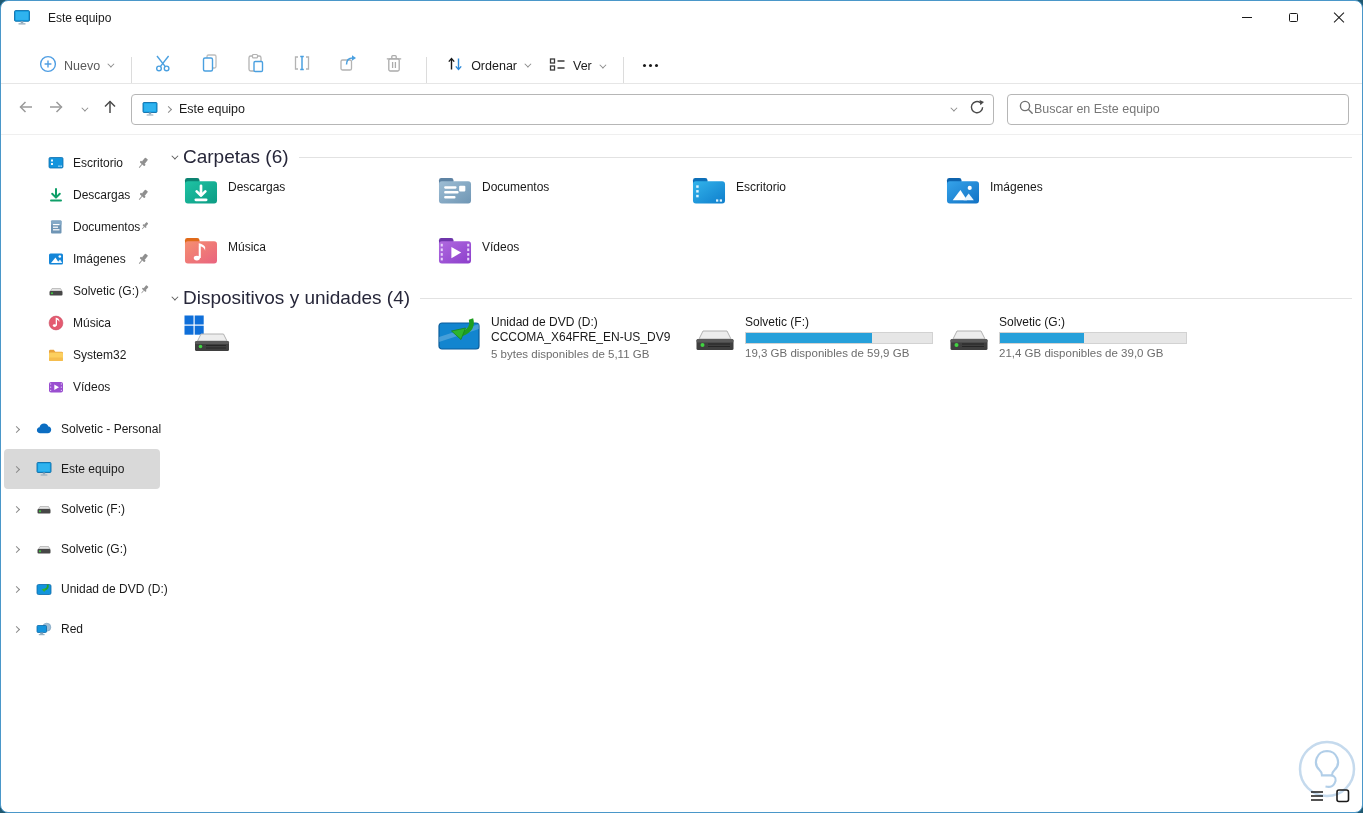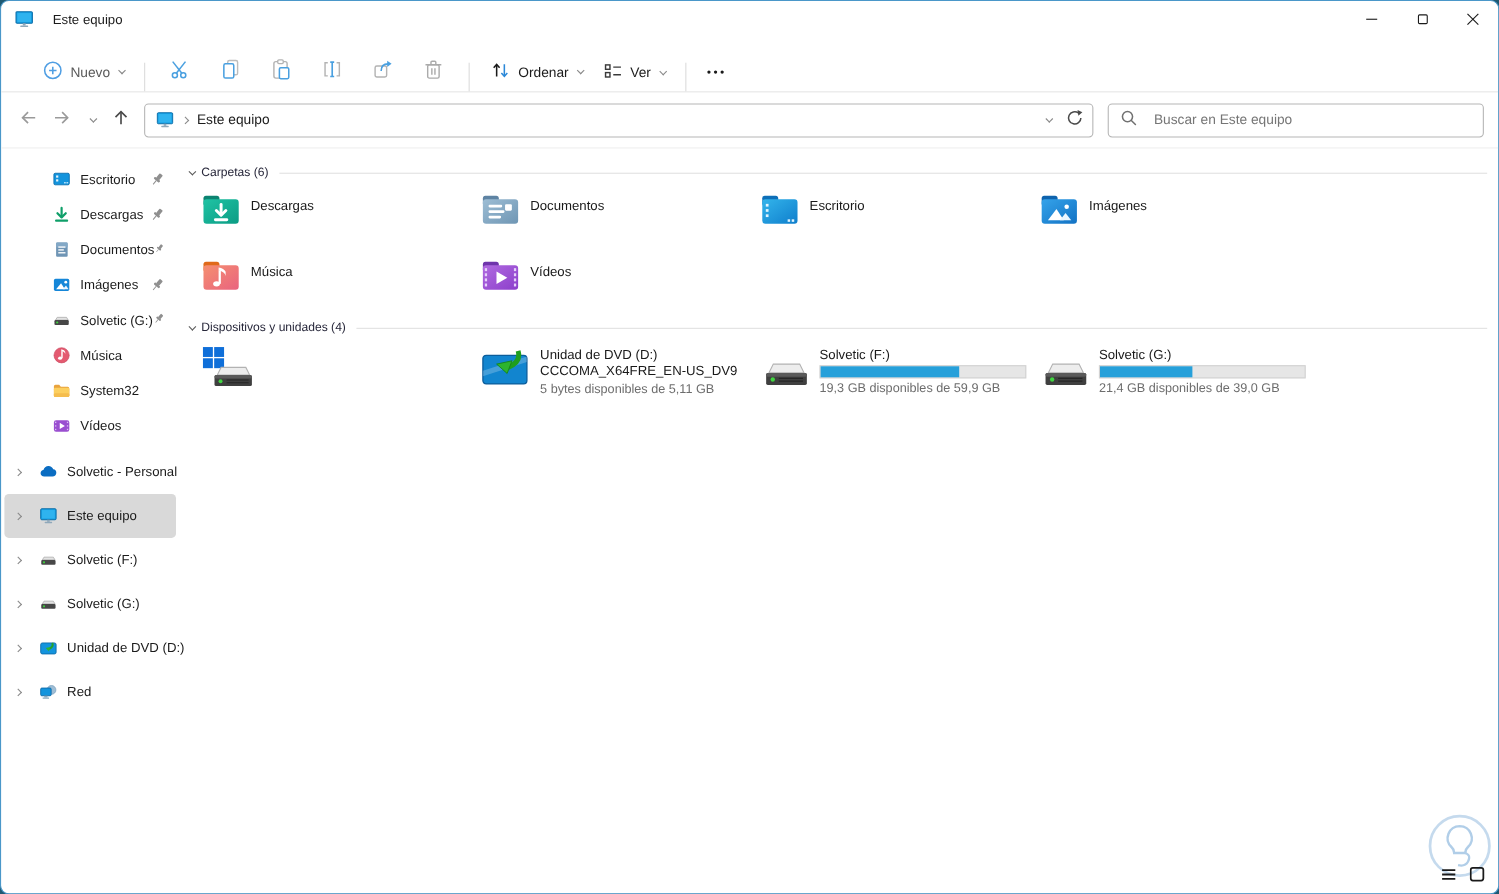--- a/index.html
+++ b/index.html
@@ -32,37 +32,37 @@
   .dots{display:flex;gap:3px}
   .dots i{width:3px;height:3px;border-radius:50%;background:#1a1a1a}
 
   
   .navrow{height:51px;flex:0 0 auto;display:flex;align-items:center;padding:0 13px 0 10px;border-bottom:1px solid #efefef}
   .navbtn{width:30px;height:30px;display:flex;align-items:center;justify-content:center;border-radius:4px}
   .addrbar{height:31px;flex:1;border:1px solid #b6b6b6;border-radius:4px;display:flex;align-items:center;padding:0 8px 0 10px;margin:0 13px 0 6px;background:#fff}
   .addr-crumb{display:flex;align-items:center;gap:8px;font-size:12.5px;color:#1b1b1b}
   .addr-right{margin-left:auto;display:flex;align-items:center;gap:14px}
   .searchbar{height:31px;width:342px;flex:0 0 auto;border:1px solid #b6b6b6;border-radius:4px;display:flex;align-items:center;padding:0 10px;background:#fff}
-  .searchbar input{border:none;outline:none;flex:1;font-size:12.5px;color:#4c1d95;margin-left:15px;font-family:inherit;background:transparent}
+  .searchbar input{border:none;outline:none;flex:1;font-size:12.5px;color:#4c1d95;margin-left:0;font-family:inherit;background:transparent}
   .searchbar input::placeholder{color:#767676}
 
   
   .bodyrow{flex:1;display:flex;min-height:0}
   .sidebar{width:162px;flex:0 0 auto;padding-top:12px}
   .srow{height:32px;display:flex;align-items:center;padding-left:10px;font-size:12px;color:#1b1b1b;border-radius:4px;margin:0 3px;white-space:nowrap}
   .srow.tree{height:40px}
   .srow.sel{background:#d9d9d9}
   .chev-slot{width:22px;flex:0 0 auto;display:flex;align-items:center}
   .indent{width:12px;flex:0 0 auto}
   .sicon{width:16px;height:16px;flex:0 0 auto;margin-right:9px}
   .pin{margin-left:auto;margin-right:10px;width:14px;height:14px}
 
   
   .content{flex:1;position:relative;overflow:hidden}
-  .sechdr{position:absolute;left:8px;right:10px;display:flex;align-items:center;font-size:11px;color:#27273a;height:20px}
+  .sechdr{position:absolute;left:8px;right:10px;display:flex;align-items:center;font-size:19px;color:#27273a;height:20px}
   .sechdr .label{margin-left:7px}
   .sechdr .rule{flex:1;height:1px;background:#e2e2e2;margin-left:10px}
   .tile{position:absolute;display:flex;gap:9px;width:244px}
   .tile .fname{font-size:12px;color:#191919;padding-top:5px}
   .dtile{position:absolute;display:flex;gap:6px;width:252px}
   .dico{width:48px;height:40px;flex:0 0 auto}
   .dinfo{display:flex;flex-direction:column}
   .dname{font-size:12px;color:#191919;line-height:15px}
   .dbar{width:188px;height:12px;background:#e6e6e6;border:1px solid #d2d2d2;margin-top:2px}
   .dfill{height:100%;background:#26a0da}

